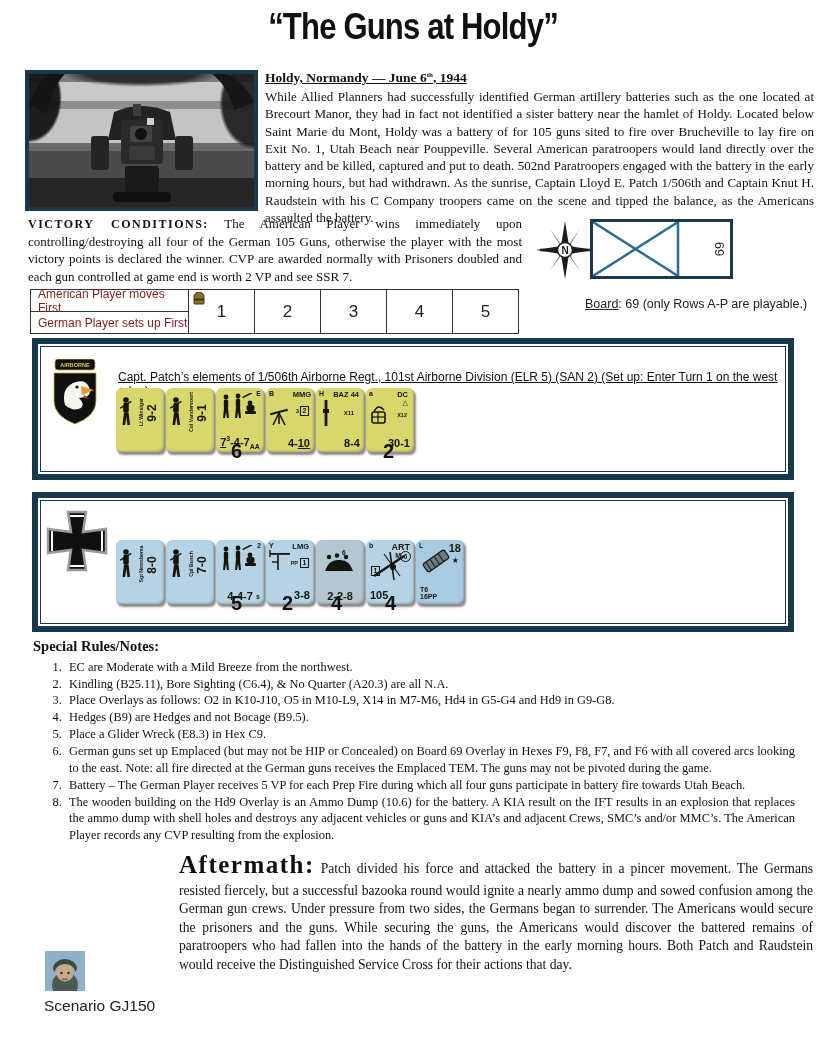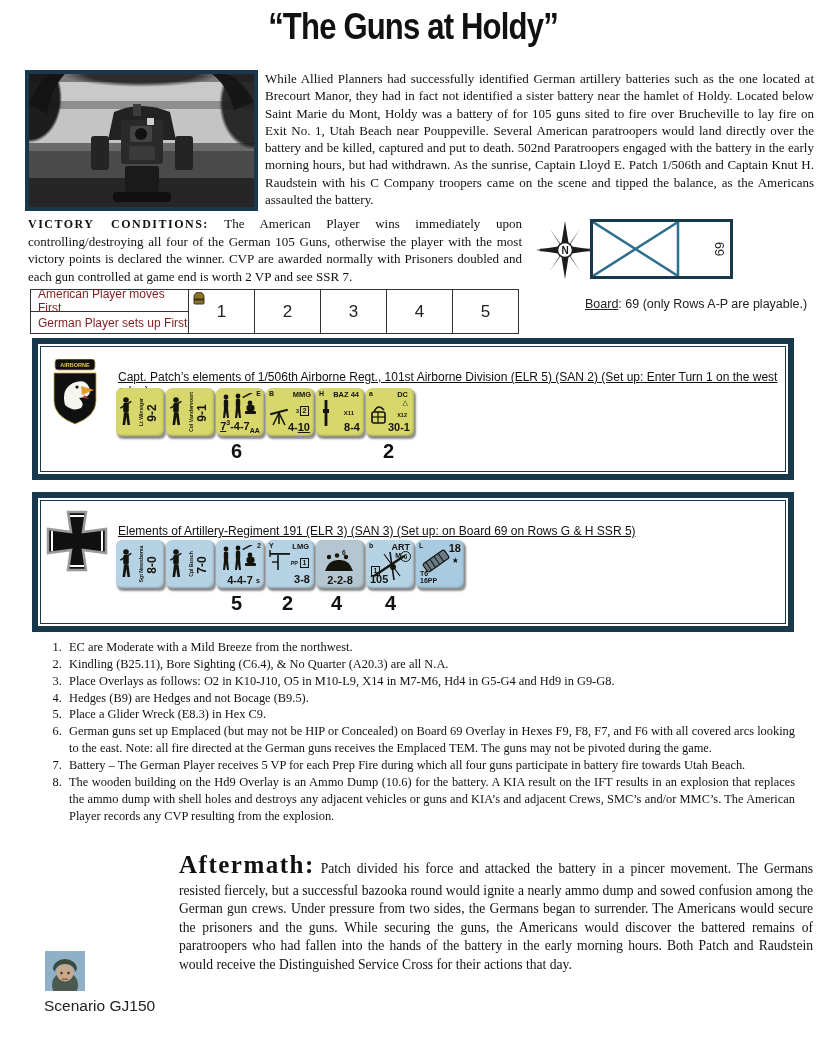--- a/index.html
+++ b/index.html
@@ -42,21 +42,21 @@
   .tt .lab{border-right:1.5px solid #333;border-bottom:1.5px solid #333;
            font-size:12px;display:flex;align-items:center;padding-left:7px;color:#7f1d1d;}
   .tt .cell{grid-row:1/span 2;border-right:1.5px solid #333;border-bottom:1.5px solid #333;
             display:flex;align-items:center;justify-content:center;font-size:17px;color:#222;position:relative;}
   
   .ob{position:absolute;left:32px;width:762px;border:6px solid #17394b;box-sizing:border-box;background:#fff;}
   .ob .inner{position:absolute;inset:2px;border:1.5px solid #17394b;}
   .ob .hdr{position:absolute;left:80px;top:26px;width:660px;font-family:"Liberation Sans",sans-serif;
            font-size:12px;text-decoration:underline;color:#111;}
   .ctr-row{position:absolute;left:78px;display:flex;gap:2px;}
-  .ctr{width:48px;height:48px;border-radius:6px;position:relative;flex:0 0 48px;
+  .ctr{width:48px;height:64px;border-radius:6px;position:relative;flex:0 0 48px;
        font-family:"Liberation Sans",sans-serif;color:#15150e;
        box-shadow:1.5px 2.5px 2px rgba(0,0,0,.45), inset -1px -1px 2px rgba(0,0,0,.18);}
   .us{background:#d7d76c;} .ge{background:#b6d3e6;}
   .ctr .tl{position:absolute;top:2px;left:3px;font-size:7px;font-weight:bold;}
   .ctr .tr{position:absolute;top:2px;right:3px;font-size:7px;font-weight:bold;}
   .ctr .ttl{position:absolute;top:2px;right:3px;font-size:7.5px;font-weight:bold;}
   .ctr .fac{position:absolute;bottom:2px;left:0;right:0;text-align:center;font-weight:bold;font-size:11px;}
   .ctr .bot-r{position:absolute;bottom:3px;right:4px;font-weight:bold;font-size:11px;}
   .ctr .bot-l{position:absolute;bottom:3px;left:4px;font-weight:bold;font-size:11px;}
   .ctr .mid{position:absolute;font-size:5.5px;font-weight:bold;}
@@ -104,20 +104,21 @@
         <rect x="84" y="118" width="58" height="10" rx="4" fill="#101010"></rect>
         <rect x="104" y="30" width="8" height="12" fill="#3c3c3c"></rect>
         <rect x="118" y="44" width="7" height="7" fill="#cfcfcf"></rect>
       </g>
       <path d="M0 30 q10 -24 22 -30 l14 0 q-14 14 -18 40 Z" fill="#141414"></path>
       <path d="M225 28 q-12 -22 -26 -28 l-16 0 q16 12 22 36 Z" fill="#161616"></path>
     </svg>
   </div>
 
   <div class="intro">
+    <div class="hd"><span>Holdy, Normandy — June 6</span><sup>th</sup><span>, 1944</span></div>
     <div class="body">While Allied Planners had successfully identified German artillery batteries such as the one located at Brecourt Manor, they had in fact not identified a sister battery near the hamlet of Holdy. Located below Saint Marie du Mont, Holdy was a battery of for 105 guns sited to fire over Brucheville to lay fire on Exit No. 1, Utah Beach near Pouppeville. Several American paratroopers would land directly over the battery and be killed, captured and put to death. 502nd Paratroopers engaged with the battery in the early morning hours, but had withdrawn. As the sunrise, Captain Lloyd E. Patch 1/506th and Captain Knut H. Raudstein with his C Company troopers came on the scene and tipped the balance, as the Americans assaulted the battery.</div>
   </div>
 
   <div class="victory">
     <span class="vlabel">VICTORY CONDITIONS:</span><span> The American Player wins immediately upon controlling/destroying all four of the German 105 Guns, otherwise the player with the most victory points is declared the winner. CVP are awarded normally with Prisoners doubled and each gun controlled at game end is worth 2 VP and see SSR 7.</span>
   </div>
 
   <div class="compass">
     <svg width="58" height="58" viewBox="0 0 58 58">
       <g fill="#6e6e6e">
@@ -277,21 +278,20 @@
   </div>
 
   <div class="ob" style="top:492px;height:140px;">
     <div class="inner"></div>
 
     <svg width="62" height="62" viewBox="0 0 62 62" style="position:absolute;left:8px;top:12px;">
       <path d="M22 2 L40 2 L37 22 L60 19 L60 43 L37 40 L40 60 L22 60 L25 40 L2 43 L2 19 L25 22 Z" fill="#101010" stroke="#9a9a9a" stroke-width="2.5"></path>
       <path d="M24 6 L38 6 M24 56 L38 56 M6 21 L6 41 M56 21 L56 41" stroke="#fff" stroke-width="2"></path>
     </svg>
 
-    <div class="hdr">Elements of Artillery-Regiment 191 (ELR 3) (SAN 3) (Set up: on Board 69 on Rows G &amp; H SSR 5)</div>
 
     <div class="ctr-row" style="top:42px;">
 
       <div class="ctr ge">
         <svg width="15" height="30" viewBox="0 0 15 30" style="left:3px;top:9px;">
           <circle cx="7" cy="3" r="2.8" fill="#15150e"></circle>
             <rect x="4.2" y="5.8" width="5.6" height="10" rx="2" fill="#15150e"></rect>
           <path d="M5 15.5 L3.5 28 h2.6 l1.2 -8 1.2 8 h2.6 L9.5 15.5 Z" fill="#15150e"></path>
           <rect x="0.5" y="7" width="13" height="1.5" transform="rotate(-32 7 8)" fill="#15150e"></rect>
         </svg>
@@ -392,20 +392,21 @@
       </div>
     </div>
 
     <span class="count" style="left:193px;top:94px;">5</span>
     <span class="count" style="left:244px;top:94px;">2</span>
     <span class="count" style="left:293px;top:94px;">4</span>
     <span class="count" style="left:347px;top:94px;">4</span>
   </div>
 
   <div class="rules">
+    <div class="rh">Special Rules/Notes:</div>
     <ol>
       <li>EC are Moderate with a Mild Breeze from the northwest.</li>
       <li>Kindling (B25.11), Bore Sighting (C6.4), &amp; No Quarter (A20.3) are all N.A.</li>
       <li>Place Overlays as follows: O2 in K10-J10, O5 in M10-L9, X14 in M7-M6, Hd4 in G5-G4 and Hd9 in G9-G8.</li>
       <li>Hedges (B9) are Hedges and not Bocage (B9.5).</li>
       <li>Place a Glider Wreck (E8.3) in Hex C9.</li>
       <li>German guns set up Emplaced (but may not be HIP or Concealed) on Board 69 Overlay in Hexes F9, F8, F7, and F6 with all covered arcs looking to the east. Note: all fire directed at the German guns receives the Emplaced TEM. The guns may not be pivoted during the game.</li>
       <li>Battery – The German Player receives 5 VP for each Prep Fire during which all four guns participate in battery fire towards Utah Beach.</li>
       <li>The wooden building on the Hd9 Overlay is an Ammo Dump (10.6) for the battery. A KIA result on the IFT results in an explosion that replaces the ammo dump with shell holes and destroys any adjacent vehicles or guns and KIA’s and adjacent Crews, SMC’s and/or MMC’s. The American Player records any CVP resulting from the explosion.</li>
     </ol>

